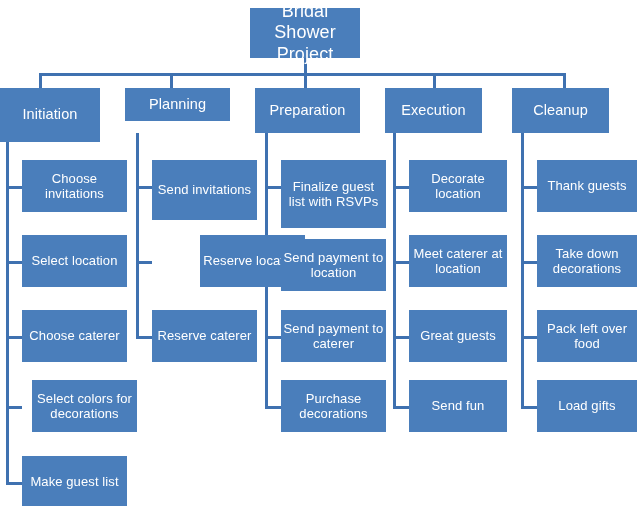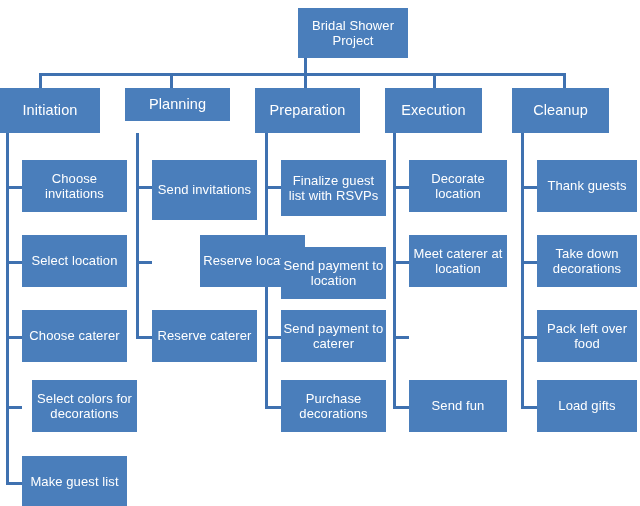--- a/index.html
+++ b/index.html
@@ -23,22 +23,21 @@
     display: flex;
     align-items: center;
     justify-content: center;
     text-align: center;
     line-height: 1.18;
     letter-spacing: 0.1px;
     z-index: 3;
     padding: 0 2px;
   }
   .node.root {
-    font-size: 13px;
-    margin-left: 48px;
+    font-size: 18px;
   }
   .node.phase {
     font-size: 14.5px;
   }
   .node.task {
     font-size: 13px;
   }
   .conn {
     position: absolute;
     background: #3f71b0;
@@ -57,21 +56,21 @@
   <div class="conn v" style="left:304px; top:58px; height:17px;"></div>
 
   <div class="conn h" style="left:39px; top:73px; width:527px;"></div>
 
   <div class="conn v" style="left:39px; top:73px; height:15px;"></div>
   <div class="conn v" style="left:170px; top:73px; height:15px;"></div>
   <div class="conn v" style="left:304px; top:73px; height:15px;"></div>
   <div class="conn v" style="left:433px; top:73px; height:15px;"></div>
   <div class="conn v" style="left:563px; top:73px; height:15px;"></div>
 
-  <div class="node phase" style="left:0px; top:88px; width:100px; height:45px;">Initiation</div>
+  <div class="node phase" style="left:0px; top:88px; width:100px; height:54px;">Initiation</div>
   <div class="conn v" style="left:6px; top:133px; height:352px;"></div>
   <div class="conn h" style="left:6px; top:186px; width:16px;"></div>
   <div class="conn h" style="left:6px; top:261px; width:16px;"></div>
   <div class="conn h" style="left:6px; top:336px; width:16px;"></div>
   <div class="conn h" style="left:6px; top:406px; width:16px;"></div>
   <div class="conn h" style="left:6px; top:482px; width:16px;"></div>
 
   <div class="node task" style="left:22px; top:160px; width:105px; height:52px;">Choose invitations</div>
   <div class="node task" style="left:22px; top:235px; width:105px; height:52px;">Select location</div>
   <div class="node task" style="left:22px; top:310px; width:105px; height:52px;">Choose caterer</div>
@@ -88,34 +87,35 @@
   <div class="node task" style="left:152px; top:235px; width:105px; height:52px;margin-left:48px;">Reserve location</div>
   <div class="node task" style="left:152px; top:310px; width:105px; height:52px;">Reserve caterer</div>
 
   <div class="node phase" style="left:255px; top:88px; width:105px; height:45px;">Preparation</div>
   <div class="conn v" style="left:265px; top:133px; height:276px;"></div>
   <div class="conn h" style="left:265px; top:186px; width:16px;"></div>
   <div class="conn h" style="left:265px; top:261px; width:16px;"></div>
   <div class="conn h" style="left:265px; top:336px; width:16px;"></div>
   <div class="conn h" style="left:265px; top:406px; width:16px;"></div>
 
-  <div class="node task" style="left:281px; top:160px; width:105px; height:56px;">Finalize guest list with RSVPs</div>
-  <div class="node task" style="left:281px; top:247px; width:105px; height:52px;">Send payment to location</div>
+  <div class="node task" style="left:281px; top:160px; width:105px; height:68px;">Finalize guest list with RSVPs</div>
+  <div class="node task" style="left:281px; top:239px; width:105px; height:52px;">Send payment to location</div>
   <div class="node task" style="left:281px; top:310px; width:105px; height:52px;">Send payment to caterer</div>
   <div class="node task" style="left:281px; top:380px; width:105px; height:52px;">Purchase decorations</div>
 
   <div class="node phase" style="left:385px; top:88px; width:97px; height:45px;">Execution</div>
   <div class="conn v" style="left:393px; top:133px; height:276px;"></div>
   <div class="conn h" style="left:393px; top:186px; width:16px;"></div>
   <div class="conn h" style="left:393px; top:261px; width:16px;"></div>
   <div class="conn h" style="left:393px; top:336px; width:16px;"></div>
   <div class="conn h" style="left:393px; top:406px; width:16px;"></div>
 
   <div class="node task" style="left:409px; top:160px; width:98px; height:52px;">Decorate location</div>
   <div class="node task" style="left:409px; top:235px; width:98px; height:52px;">Meet caterer at location</div>
+  <div class="node task" style="left:409px; top:310px; width:98px; height:52px;">Great guests</div>
   <div class="node task" style="left:409px; top:380px; width:98px; height:52px;">Send fun</div>
 
   <div class="node phase" style="left:512px; top:88px; width:97px; height:45px;">Cleanup</div>
   <div class="conn v" style="left:521px; top:133px; height:276px;"></div>
   <div class="conn h" style="left:521px; top:186px; width:16px;"></div>
   <div class="conn h" style="left:521px; top:261px; width:16px;"></div>
   <div class="conn h" style="left:521px; top:336px; width:16px;"></div>
   <div class="conn h" style="left:521px; top:406px; width:16px;"></div>
 
   <div class="node task" style="left:537px; top:160px; width:100px; height:52px;">Thank guests</div>

